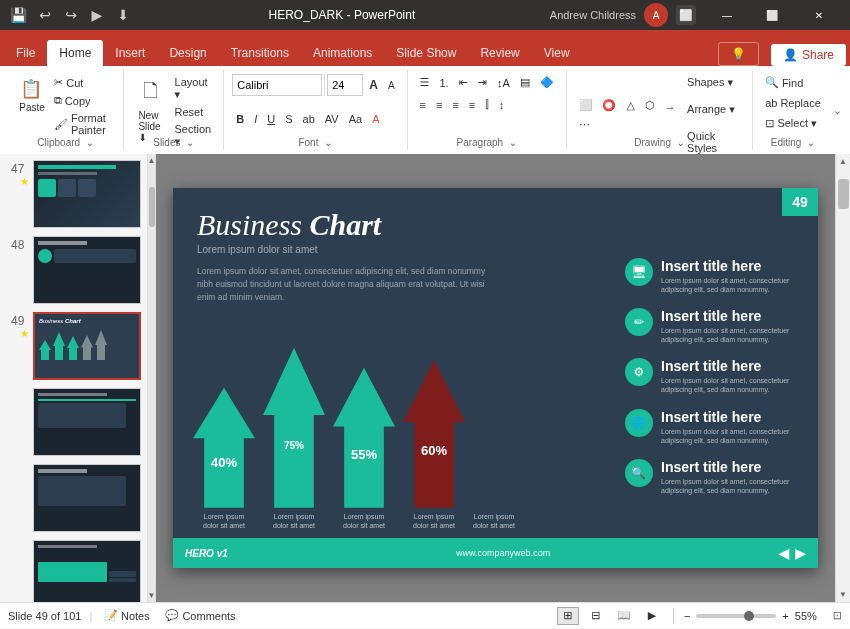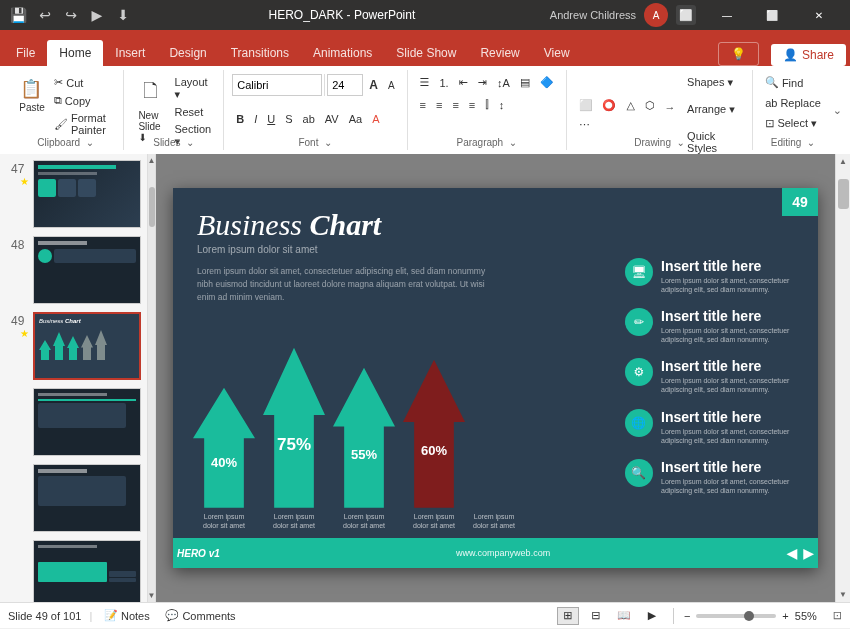--- a/index.html
+++ b/index.html
@@ -45,21 +45,21 @@
     .slide-num-badge { position: absolute; top: 0; right: 0; background: #1abc9c; color: #fff; width: 36px; height: 28px; display: flex; align-items: center; justify-content: center; font-size: 14px; font-weight: bold; }
 
     
     .right-items { position: absolute; right: 8px; top: 70px; width: 185px; }
     .right-item { display: flex; gap: 8px; margin-bottom: 14px; }
     .right-icon { width: 28px; height: 28px; border-radius: 50%; display: flex; align-items: center; justify-content: center; font-size: 12px; color: #fff; flex-shrink: 0; }
     .right-text h4 { font-size: 14px; font-weight: bold; color: #fff; margin-bottom: 2px; }
     .right-text p { font-size: 7px; color: rgba(255,255,255,0.6); line-height: 1.3; }
 
     
-    .slide-footer { position: absolute; bottom: 0; left: 0; right: 0; height: 30px; background: #1abc9c; display: flex; align-items: center; justify-content: space-between; padding: 0 4px; text-align: center; }
+    .slide-footer { position: absolute; bottom: 0; left: 0; right: 0; height: 30px; background: #1abc9c; display: flex; align-items: center; justify-content: space-between; padding: 0 12px; text-align: center; }
     .footer-brand { font-size: 10px; color: #fff; font-style: italic; font-weight: bold; }
     .footer-url { font-size: 9px; color: rgba(255,255,255,0.9); }
     .footer-nav { display: flex; gap: 6px; }
     .footer-nav span { color: #fff; font-size: 14px; cursor: pointer; }
 
     
     #status-bar { height: 26px; background: #fff; border-top: 1px solid #ddd; display: flex; align-items: center; padding: 0 8px; gap: 19px; font-size: 11px; color: #333; }
     .status-left { display: flex; align-items: center; gap: 8px; flex: 1; }
     .status-right { display: flex; align-items: center; gap: 6px; }
     .view-btn { width: 22px; height: 18px; display: flex; align-items: center; justify-content: center; cursor: pointer; border: 1px solid transparent; }
@@ -357,21 +357,21 @@
 
         <div style="display:flex;flex-direction:column;align-items:center;">
           <div style="width:62px;height:120px;background:#1abc9c;clip-path:polygon(18% 100%, 18% 42%, 0% 42%, 50% 0%, 100% 42%, 82% 42%, 82% 100%);display:flex;flex-direction:column;align-items:center;justify-content:center;padding-top:30px;">
             <div style="font-size:13px;font-weight:bold;color:#fff;">40%</div>
           </div>
           <div style="font-size:7px;color:rgba(255,255,255,0.65);text-align:center;margin-top:4px;max-width:62px;line-height:1.3;">Lorem ipsum<br>dolor sit amet</div>
         </div>
 
         <div style="display:flex;flex-direction:column;align-items:center;">
           <div style="width:62px;height:160px;background:#1abc9c;clip-path:polygon(18% 100%, 18% 42%, 0% 42%, 50% 0%, 100% 42%, 82% 42%, 82% 100%);display:flex;flex-direction:column;align-items:center;justify-content:center;padding-top:35px;">
-            <div style="font-size:17px;font-weight:bold;color:#fff;">75%</div>
+            <div style="font-size:10px;font-weight:bold;color:#fff;">75%</div>
           </div>
           <div style="font-size:7px;color:rgba(255,255,255,0.65);text-align:center;margin-top:4px;max-width:62px;line-height:1.3;">Lorem ipsum<br>dolor sit amet</div>
         </div>
 
         <div style="display:flex;flex-direction:column;align-items:center;">
           <div style="width:62px;height:140px;background:#1abc9c;clip-path:polygon(18% 100%, 18% 42%, 0% 42%, 50% 0%, 100% 42%, 82% 42%, 82% 100%);display:flex;flex-direction:column;align-items:center;justify-content:center;padding-top:33px;">
             <div style="font-size:13px;font-weight:bold;color:#fff;">55%</div>
           </div>
           <div style="font-size:7px;color:rgba(255,255,255,0.65);text-align:center;margin-top:4px;max-width:62px;line-height:1.3;">Lorem ipsum<br>dolor sit amet</div>
         </div>

